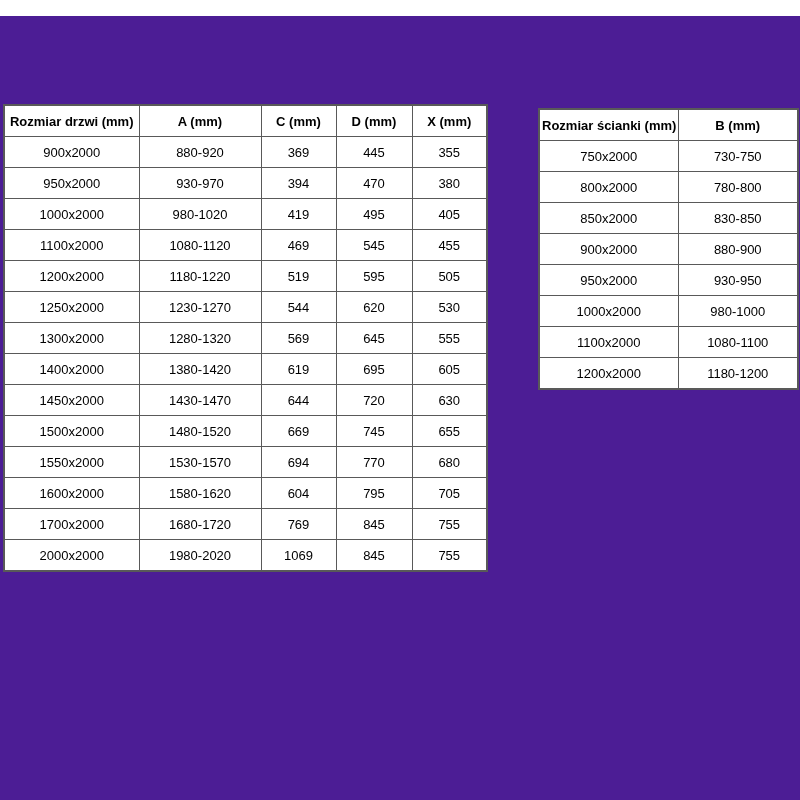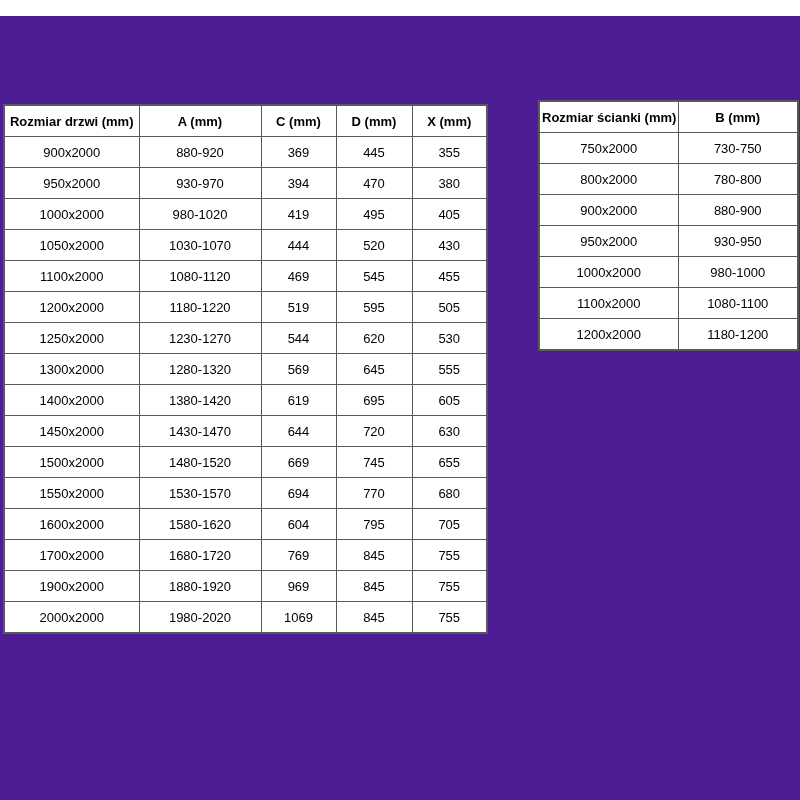--- a/index.html
+++ b/index.html
@@ -47,21 +47,21 @@
     top: 88px;
     width: 483px;
   }
   #door-table col:nth-child(1) { width: 135px; }
   #door-table col:nth-child(2) { width: 122px; }
   #door-table col:nth-child(3) { width: 75px; }
   #door-table col:nth-child(4) { width: 76px; }
   #door-table col:nth-child(5) { width: 75px; }
   #wall-table {
     left: 538px;
-    top: 84px;
+    top: 92px;
     width: 259px;
   }
   #wall-table col:nth-child(1) { width: 139px; }
   #wall-table col:nth-child(2) { width: 120px; }
 </style>
 </head>
 <body>
 
 <div class="canvas">
 
@@ -98,27 +98,20 @@
           <td>380</td>
         </tr>
         <tr>
           <td>1000x2000</td>
           <td>980-1020</td>
           <td>419</td>
           <td>495</td>
           <td>405</td>
         </tr>
         <tr>
-          <td>1050x2000</td>
-          <td>1030-1070</td>
-          <td>444</td>
-          <td>520</td>
-          <td>430</td>
-        </tr>
-        <tr>
           <td>1100x2000</td>
           <td>1080-1120</td>
           <td>469</td>
           <td>545</td>
           <td>455</td>
         </tr>
         <tr>
           <td>1200x2000</td>
           <td>1180-1220</td>
           <td>519</td>
@@ -175,27 +168,20 @@
           <td>705</td>
         </tr>
         <tr>
           <td>1700x2000</td>
           <td>1680-1720</td>
           <td>769</td>
           <td>845</td>
           <td>755</td>
         </tr>
         <tr>
-          <td>1900x2000</td>
-          <td>1880-1920</td>
-          <td>969</td>
-          <td>845</td>
-          <td>755</td>
-        </tr>
-        <tr>
           <td>2000x2000</td>
           <td>1980-2020</td>
           <td>1069</td>
           <td>845</td>
           <td>755</td>
         </tr>
       </tbody>
   </table>
 
   <table id="wall-table" class="spec">
@@ -212,20 +198,24 @@
     <tbody>
         <tr>
           <td>750x2000</td>
           <td>730-750</td>
         </tr>
         <tr>
           <td>800x2000</td>
           <td>780-800</td>
         </tr>
         <tr>
+          <td>850x2000</td>
+          <td>830-850</td>
+        </tr>
+        <tr>
           <td>900x2000</td>
           <td>880-900</td>
         </tr>
         <tr>
           <td>950x2000</td>
           <td>930-950</td>
         </tr>
         <tr>
           <td>1000x2000</td>
           <td>980-1000</td>

